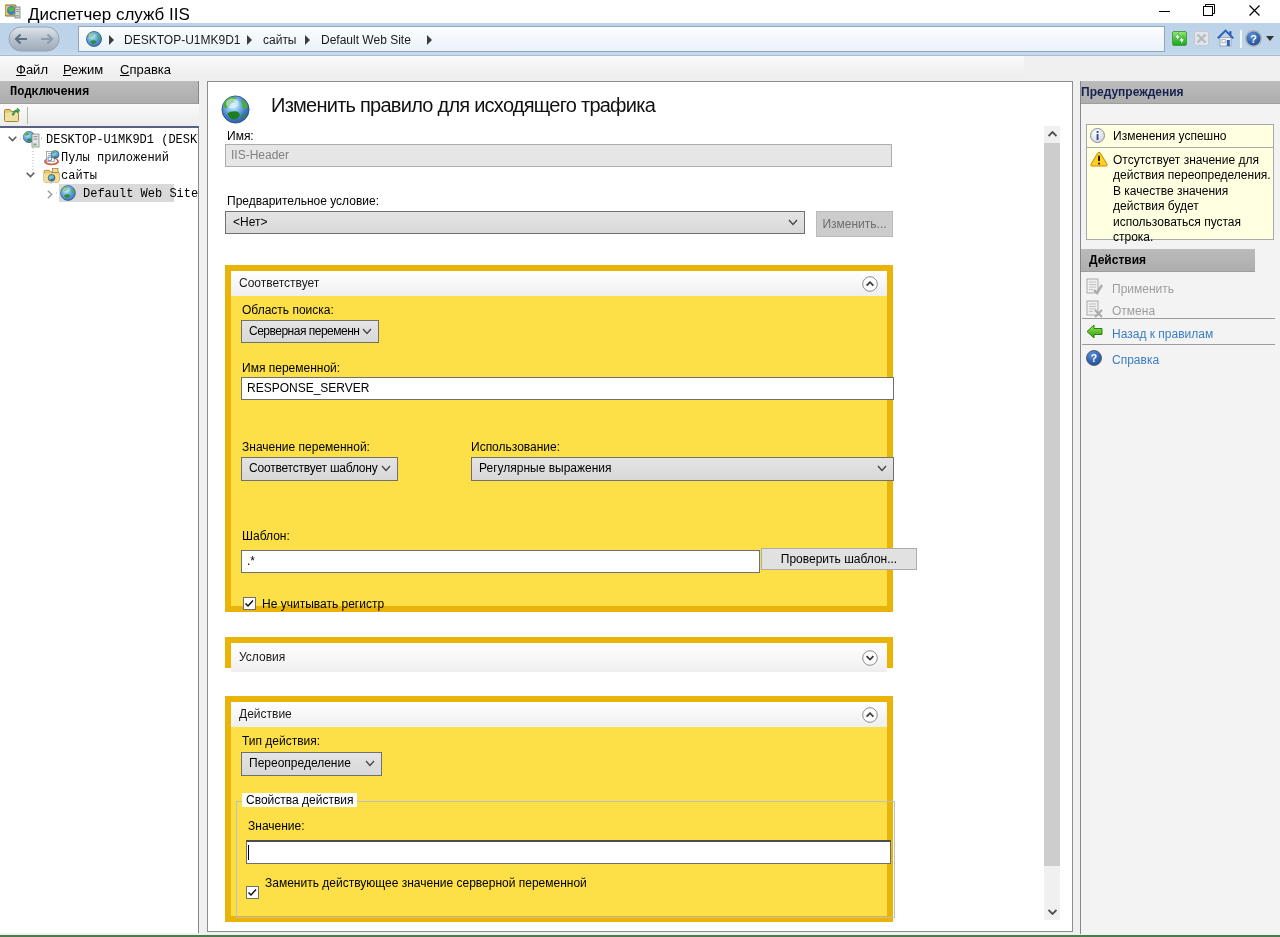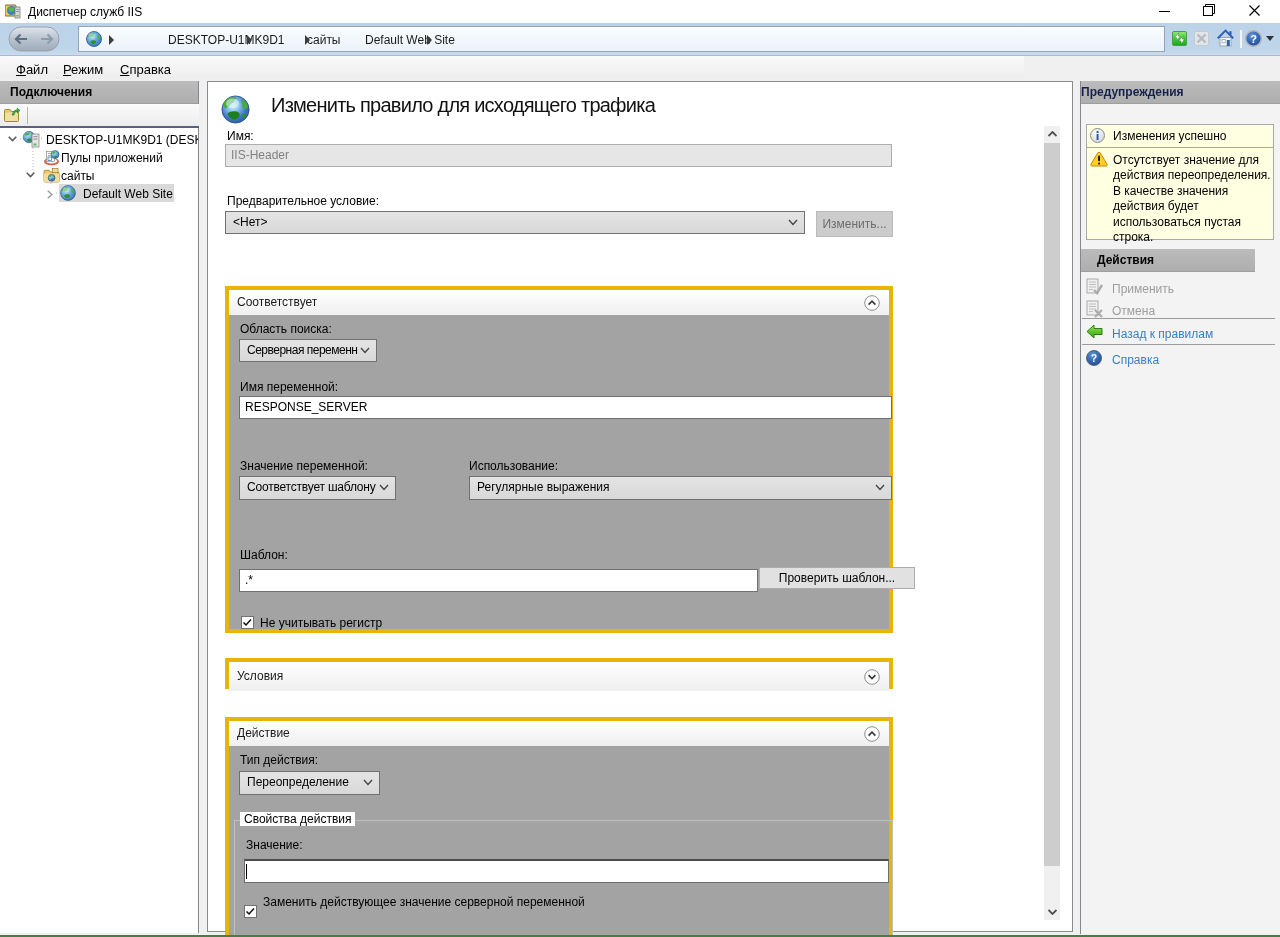--- a/index.html
+++ b/index.html
@@ -2,55 +2,55 @@
 <html><head>
 <meta charset="utf-8">
 <style>
 * { margin:0; padding:0; box-sizing:border-box; }
 html,body { width:1280px; height:937px; overflow:hidden; }
 body { font-family:"Liberation Sans", sans-serif; font-size:12px; color:#000; background:#F0F0F0; position:relative; }
 .abs { position:absolute; }
 
 
 #titlebar { left:0; top:0; width:1280px; height:23px; background:#FFFFFF; }
-#title-text { left:28px; top:5px; font-size:12px; color:#000; }
+#title-text { left:28px; top:5px; font-size:17px; color:#000; }
 
 
 #addrbar { left:0; top:23px; width:1280px; height:33px; background:linear-gradient(#BCD2E8,#BED5EA 82%,#C9DBEE); border-bottom:1px solid #A8BCD0; }
 #crumbbox { left:78px; top:3px; width:1087px; height:26px; background:linear-gradient(#FBFDFE,#EAF2FA); border:1px solid #93A5B8; }
-.crumbtxt { top:6px; font-size:12px; color:#1A1A1A;margin-left:44px; }
+.crumbtxt { top:6px; font-size:12px; color:#1A1A1A; }
 .crumbsep { top:8px; width:0; height:0; border-left:5px solid #3C3C3C; border-top:5px solid transparent; border-bottom:5px solid transparent; }
 
 
 #menubar { left:0; top:56px; width:1024px; height:23px; background:linear-gradient(#FAFAFA,#EDEDED); }
 .menuitem { top:6px; font-size:13px; }
 .menuitem u { text-decoration:underline; }
 
 
-#leftpanel { left:0; top:81px; width:199px; height:852px; background:#FFFFFF; border-right:1px solid #828790; }
+#leftpanel { left:0; top:81px; width:199px; height:852px; background:#FFFFFF; border-right:1px solid #828790;font-family:Liberation Mono, monospace; }
 #mainbox { left:207px; top:81px; width:866px; height:851px; background:#FFFFFF; border:1px solid #8C8C8C;padding-left:44px; }
 #rightpanel { left:1080px; top:81px; width:200px; height:853px; background:#F3F3F3; border-left:1px solid #828790; }
 #greenline { left:0; top:935px; width:1280px; height:2px; background:#4A7B4A; }
 
 .panelhdr { height:23px; background:linear-gradient(#BBBBBB,#AEAEAE); border-bottom:1px solid #9E9E9E; font-weight:bold; line-height:23px; }
 
 
 #lp-toolbar { left:0; top:23px; width:199px; height:24px; background:linear-gradient(#FBFBFB,#ECECEC); border-bottom:2px solid #596080; }
 .treerow { height:18px; line-height:18px; white-space:nowrap; }
 
 
 #heading { left:63px; top:12px; font-size:20px; letter-spacing:-0.75px; color:#111; }
 .lbl { position:absolute; font-size:12px; color:#000; white-space:nowrap; }
 .input { position:absolute; background:#FFFFFF; border:1px solid #707070; font-size:12px; color:#000; line-height:21px; padding-left:5px; white-space:nowrap; }
 .input.disabled { background:#E6E6E6; border-color:#ADADAD; color:#808080; }
 .combo { position:absolute; background:linear-gradient(#E4E4E4,#D8D8D8); border:1px solid #707070; font-size:12px; line-height:21px; padding-left:7px; white-space:nowrap; }
 .combo svg { position:absolute; right:6px; top:7px; }
 .btn { position:absolute; background:#E1E1E1; border:1px solid #ADADAD; font-size:12px; text-align:center; }
 .btn.disabled { background:#CCCCCC; border-color:#BBBBBB; color:#6D6D6D; }
-.groupbox { position:absolute; border:4px solid #eab308; background:#a3a3a3;margin-top:21px; }
+.groupbox { position:absolute; border:6px solid #eab308; background:#fde047; }
 .grouphdr { position:absolute; left:0; top:0; right:0; height:25px; background:linear-gradient(#FFFFFF,#EFEFEF); line-height:25px; padding-left:8px; color:#1A1A1A; }
 .collbtn { position:absolute; right:9px; top:5px; }
 .cb { position:absolute; width:13px; height:13px; background:#fff; border:1px solid #707070; }
 
 
 .ybox { position:absolute; left:5px; background:#FFFFE1; border:1px solid #A9A9A9; }
 .acttxt { position:absolute; left:31px; font-size:12px; white-space:nowrap; }
 .sep { position:absolute; left:1px; width:193px; height:1px; background:#9B9B9B; }
 
 
@@ -372,21 +372,21 @@
     <div class="abs" style="left:26px;top:3px;line-height:16px">Изменения успешно<br>сохранены.</div>
   </div>
   <div class="ybox" style="top:66px;width:188px;height:93px">
     <svg class="abs" style="left:3px;top:3px" width="18" height="16" viewBox="0 0 18 16">
       <path d="M7.8 1.8 Q9 0.6 10.2 1.8 L17 13.2 Q17.6 15 15.8 15 L2.2 15 Q0.4 15 1 13.2 Z" fill="#FFCF21" stroke="#C8860A" stroke-width="1"></path>
       <rect x="8.1" y="4.6" width="1.9" height="5.6" rx="0.9" fill="#141414"></rect>
       <rect x="8.1" y="11.6" width="1.9" height="2" rx="0.9" fill="#141414"></rect>
     </svg>
     <div class="abs" style="left:26px;top:5px;line-height:15.4px;white-space:nowrap">Отсутствует значение для<br>действия переопределения.<br>В качестве значения<br>действия будет<br>использоваться пустая<br>строка.</div>
   </div>
-  <div class="panelhdr" style="position:absolute;left:0;top:168px;width:174px;padding-left:16px">Действия</div>
+  <div class="panelhdr" style="position:absolute;left:0;top:168px;width:174px;padding-left:8px">Действия</div>
   <svg class="abs" style="left:5px;top:197px" width="18" height="18" viewBox="0 0 18 18">
     <rect x="1" y="1" width="11" height="14" fill="#EFEFEF" stroke="#ABABAB"></rect>
     <path d="M3 4 H10 M3 6.5 H10 M3 9 H10 M3 11.5 H7" stroke="#C0C0C0" stroke-width="1"></path>
     <path d="M8 12 L11 15 L16 7" fill="none" stroke="#ABABAB" stroke-width="2.4"></path>
   </svg>
   <div class="acttxt" style="top:201px;color:#9E9E9E">Применить</div>
   <svg class="abs" style="left:5px;top:219px" width="18" height="18" viewBox="0 0 18 18">
     <rect x="1" y="1" width="11" height="14" fill="#EFEFEF" stroke="#ABABAB"></rect>
     <path d="M3 4 H10 M3 6.5 H10 M3 9 H10 M3 11.5 H7" stroke="#C0C0C0" stroke-width="1"></path>
     <path d="M9 10 L16 17 M16 10 L9 17" fill="none" stroke="#ABABAB" stroke-width="2.2"></path>

